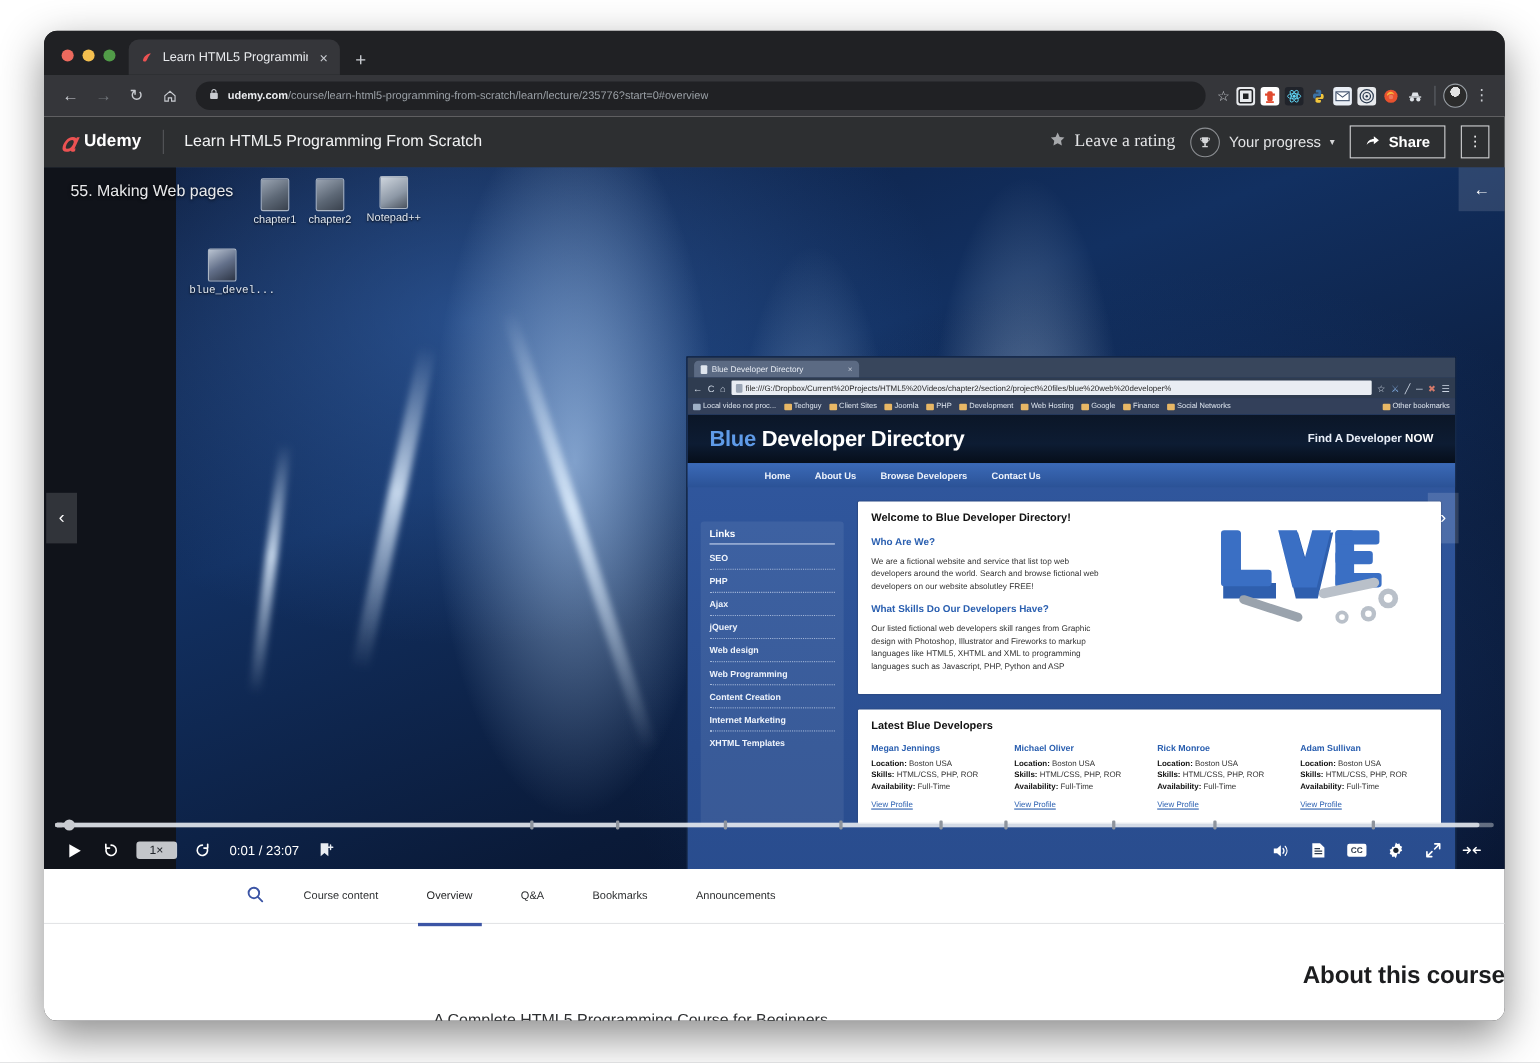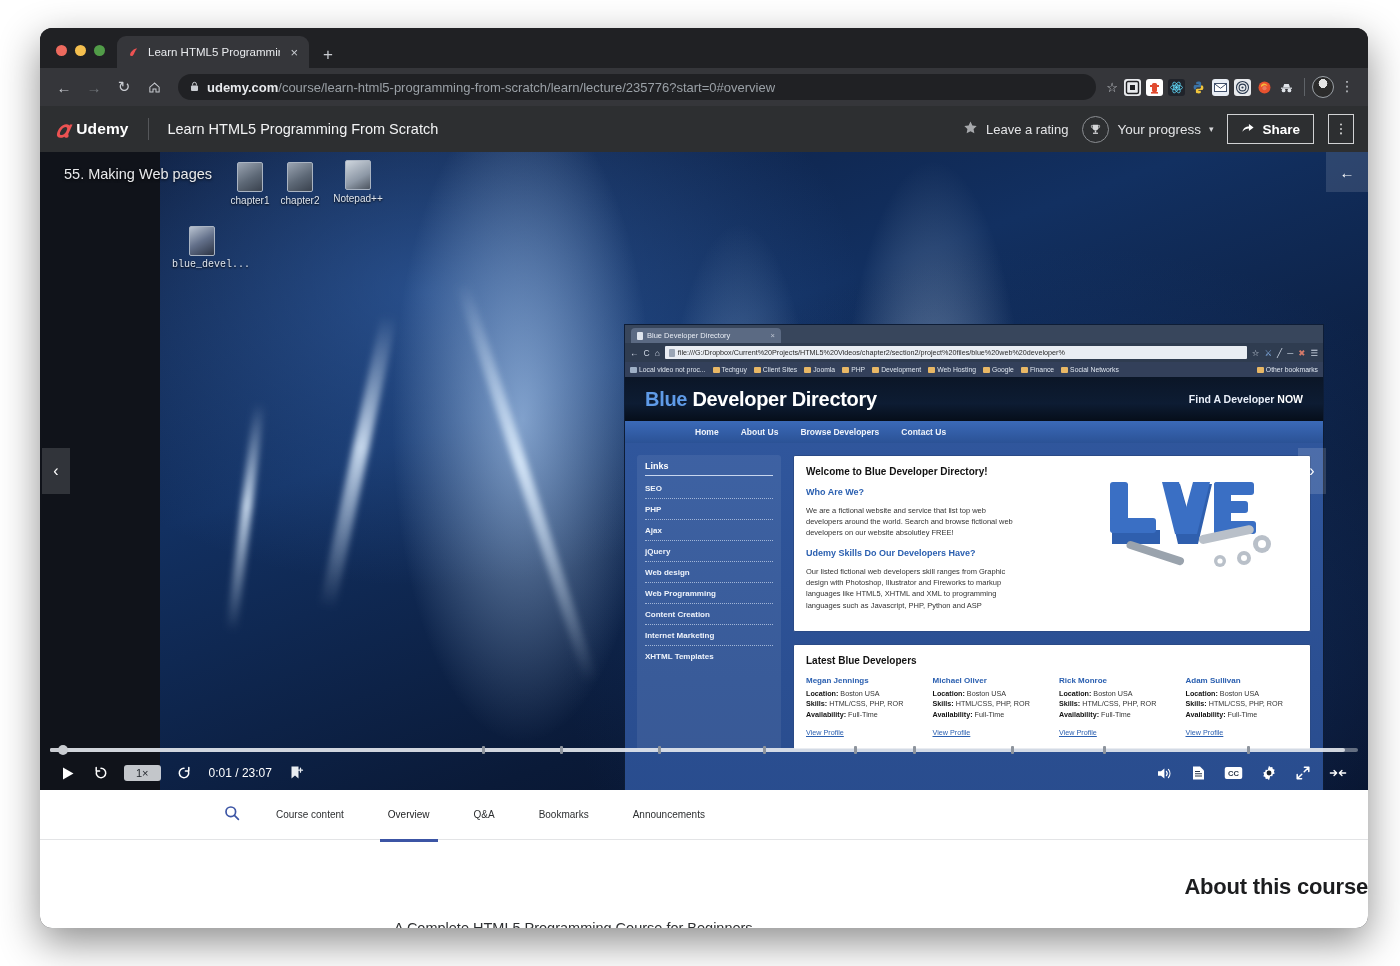--- a/index.html
+++ b/index.html
@@ -54,21 +54,21 @@
     width: 28px; height: 28px; display:flex; align-items:center; justify-content:center;
     color:#c9ccd1; font-size: 15px; border-radius: 50%;
   }
   .navbtn.disabled { color:#70757a; }
   .omnibox {
     flex: 1 1 auto; height: 26px; background:#202124; border-radius: 13px;
     display:flex; align-items:center; padding: 0 12px; margin: 0 8px;
     gap: 8px; min-width:0;
   }
   .lock { font-size: 10px; color:#c9ccd1; }
-  .url { font-size: 13px; color:#9aa0a6; white-space: nowrap; overflow:hidden; }
+  .url { font-size: 10px; color:#9aa0a6; white-space: nowrap; overflow:hidden; }
   .url b { color:#e8eaed; font-weight: 700; }
   .ext-row { display:flex; align-items:center; gap:5px; padding-right: 2px; }
   .ext {
     width: 17px; height: 17px; border-radius: 3px;
     display:flex; align-items:center; justify-content:center;
     font-size:9px; color:#fff; overflow:hidden;
   }
   .star { color:#c9ccd1; font-size: 13px; margin-right:4px; }
   .sep { width:1px; height:18px; background:#5f6368; margin: 0 5px; }
   .avatar-btn {
@@ -84,21 +84,21 @@
   .u-header {
     height: 46px; background:#2d2f31; display:flex; align-items:center;
     padding: 0 14px 0 16px; color:#fff;
   }
   .u-logo { display:flex; align-items:center; gap:7px; }
   .u-logo-mark { font-family:"Liberation Serif", serif; font-size: 23px; color:#ec5252; font-style: italic; font-weight:700; line-height:1; }
   .u-logo-text { font-size:15.5px; font-weight: 700; letter-spacing:.1px; }
   .u-divider { width:1px; height:22px; background:#55575a; margin: 0 18px 0 20px; }
   .u-course-title { font-size: 14.5px; color:#f2f3f4; }
   .u-right { margin-left:auto; display:flex; align-items:center; gap: 14px; }
-  .u-rating { display:flex; align-items:center; gap:8px; font-size:13px; color:#e3e4e6; }
+  .u-rating { display:flex; align-items:center; gap:8px; font-size:16px; color:#e3e4e6;font-family:Liberation Serif, serif; }
   .u-progress { display:flex; align-items:center; gap:8px; font-size:13.5px; color:#e3e4e6; }
   .trophy-circle {
     width:27px; height:27px; border-radius:50%; border:1.5px solid #8a8d91;
     display:flex; align-items:center; justify-content:center; font-size:12px; color:#d6d7d9;
   }
   .chev-d { font-size:9px; color:#d6d7d9; }
   .u-share {
     height: 30px; border:1px solid #d1d2d4; display:flex; align-items:center;
     gap:7px; padding: 0 13px; font-size:13.5px; font-weight:700; color:#fff;
   }
@@ -187,21 +187,21 @@
   .bdd-logo { font-size: 20px; font-weight:700; color:#fff; letter-spacing:-.3px; }
   .bdd-logo span { color:#5f9be8; }
   .bdd-cta { margin-left:auto; font-size:10.5px; color:#e8eef8; font-weight:700; }
   .bdd-cta b { color:#fff; }
   .bdd-nav {
     height: 22px; background: linear-gradient(180deg,#3b6ab8 0%, #2b5296 100%);
     display:flex; align-items:center; gap: 22px; padding-left: 70px;
     font-size: 8.5px; font-weight:700; color:#eef3fb;
   }
   .bdd-body { display:flex; gap: 12px; padding: 12px; }
-  .bdd-side { width: 144px; background: rgba(255,255,255,.07); border-radius:3px; padding: 6px 8px 10px; }
+  .bdd-side { width: 130px; background: rgba(255,255,255,.07); border-radius:3px; padding: 6px 8px 10px; margin-top: 19px; }
   .bdd-side h4 { font-size:9px; color:#fff; margin-bottom:4px; }
   .bdd-side .rule { height:1px; background:#c8d6ee; margin-bottom: 2px; }
   .bdd-link {
     font-size: 8px; font-weight:700; color:#eef3fb; padding: 6px 0 5px;
     border-bottom: 1px dotted rgba(230,240,255,.6);
   }
   .bdd-main { flex: 1 1 auto; }
   .bdd-card {
     background:#fff; border:1px solid #2a4a86; border-radius:2px; padding: 10px 12px;
   }
@@ -530,21 +530,21 @@
                 <div class="bdd-link" style="border-bottom:none;">XHTML Templates</div>
               </div>
 
               <div class="bdd-main">
                 <div class="bdd-card">
                   <div class="bdd-top">
                     <div style="flex:1 1 auto;">
                       <h3>Welcome to Blue Developer Directory!</h3>
                       <h5>Who Are We?</h5>
                       <p>We are a fictional website and service that list top web developers around the world. Search and browse fictional web developers on our website absolutley FREE!</p>
-                      <h5>Udemy Skills Do Our Developers Have?</h5>
+                      <h5>What Skills Do Our Developers Have?</h5>
                       <p>Our listed fictional web developers skill ranges from Graphic design with Photoshop, Illustrator and Fireworks to markup languages like HTML5, XHTML and XML to programming languages such as Javascript, PHP, Python and ASP</p>
                     </div>
                     <div class="bdd-webimg">
                       <svg width="196" height="108" viewBox="0 0 196 108">
                         <g fill="#2f5fae">
                           <path d="M10 18h16v46H58v14H10z"></path>
                           <path d="M62 18h16l8 28 8-28h16l-14 60H76z"></path>
                           <path d="M118 18h46v13h-30v11h26v12h-26v11h31v13h-47z" opacity="0"></path>
                         </g>
                         <g fill="#3a6fc4">

